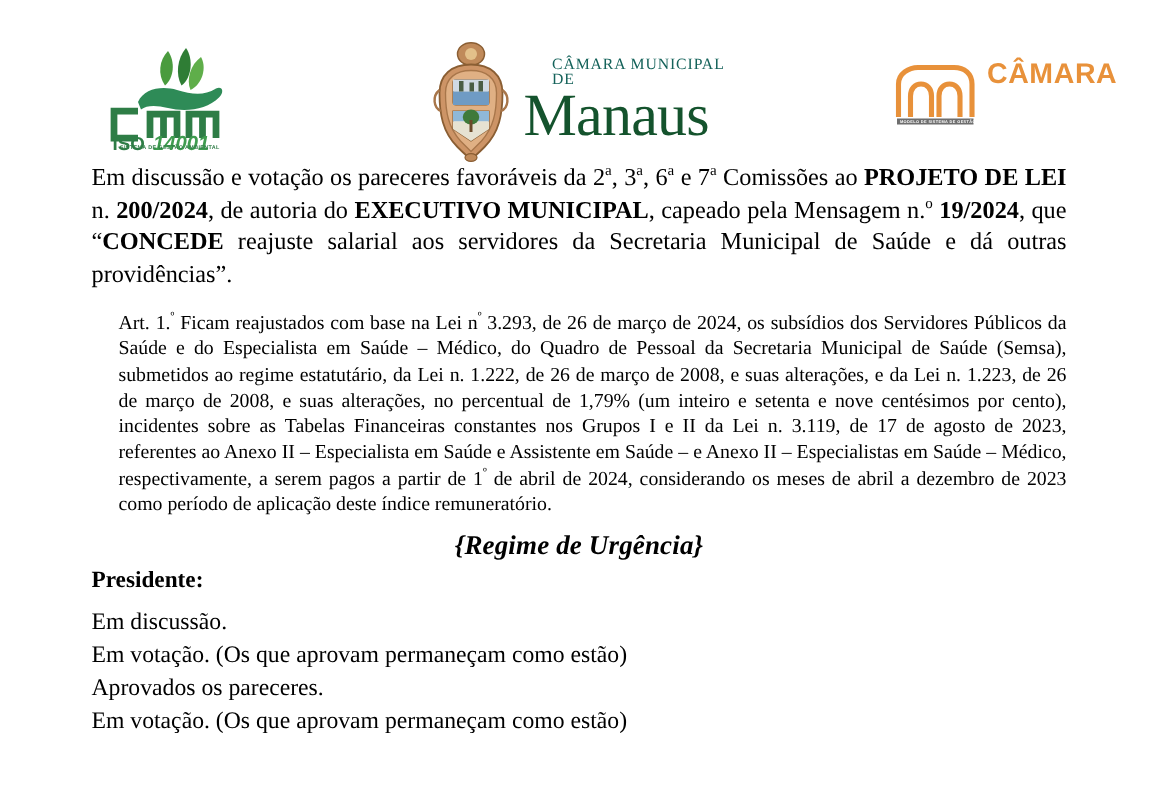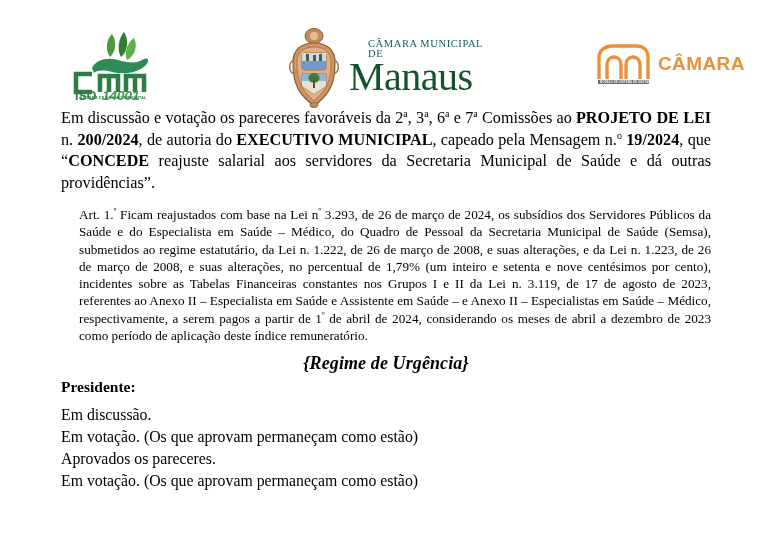--- a/index.html
+++ b/index.html
@@ -69,21 +69,21 @@
     line-height: 0.95;
   }
 
   
   .iso9001 {
     position: absolute;
     left: 596px;
     top: 40px;
     height: 46px;
     display: flex;
-    align-items: center;
+    align-items: flex-start;
   }
   .iso9001 .arch { width: 56px; height: 44px; flex: 0 0 auto; }
   .iso9001 .arch svg { display: block; }
   .iso9001 .words {
     margin-left: 6px;
     line-height: 1;
   }
   .iso9001 .camara {
     font-family: "Liberation Sans", "DejaVu Sans", sans-serif;
     font-weight: bold;

